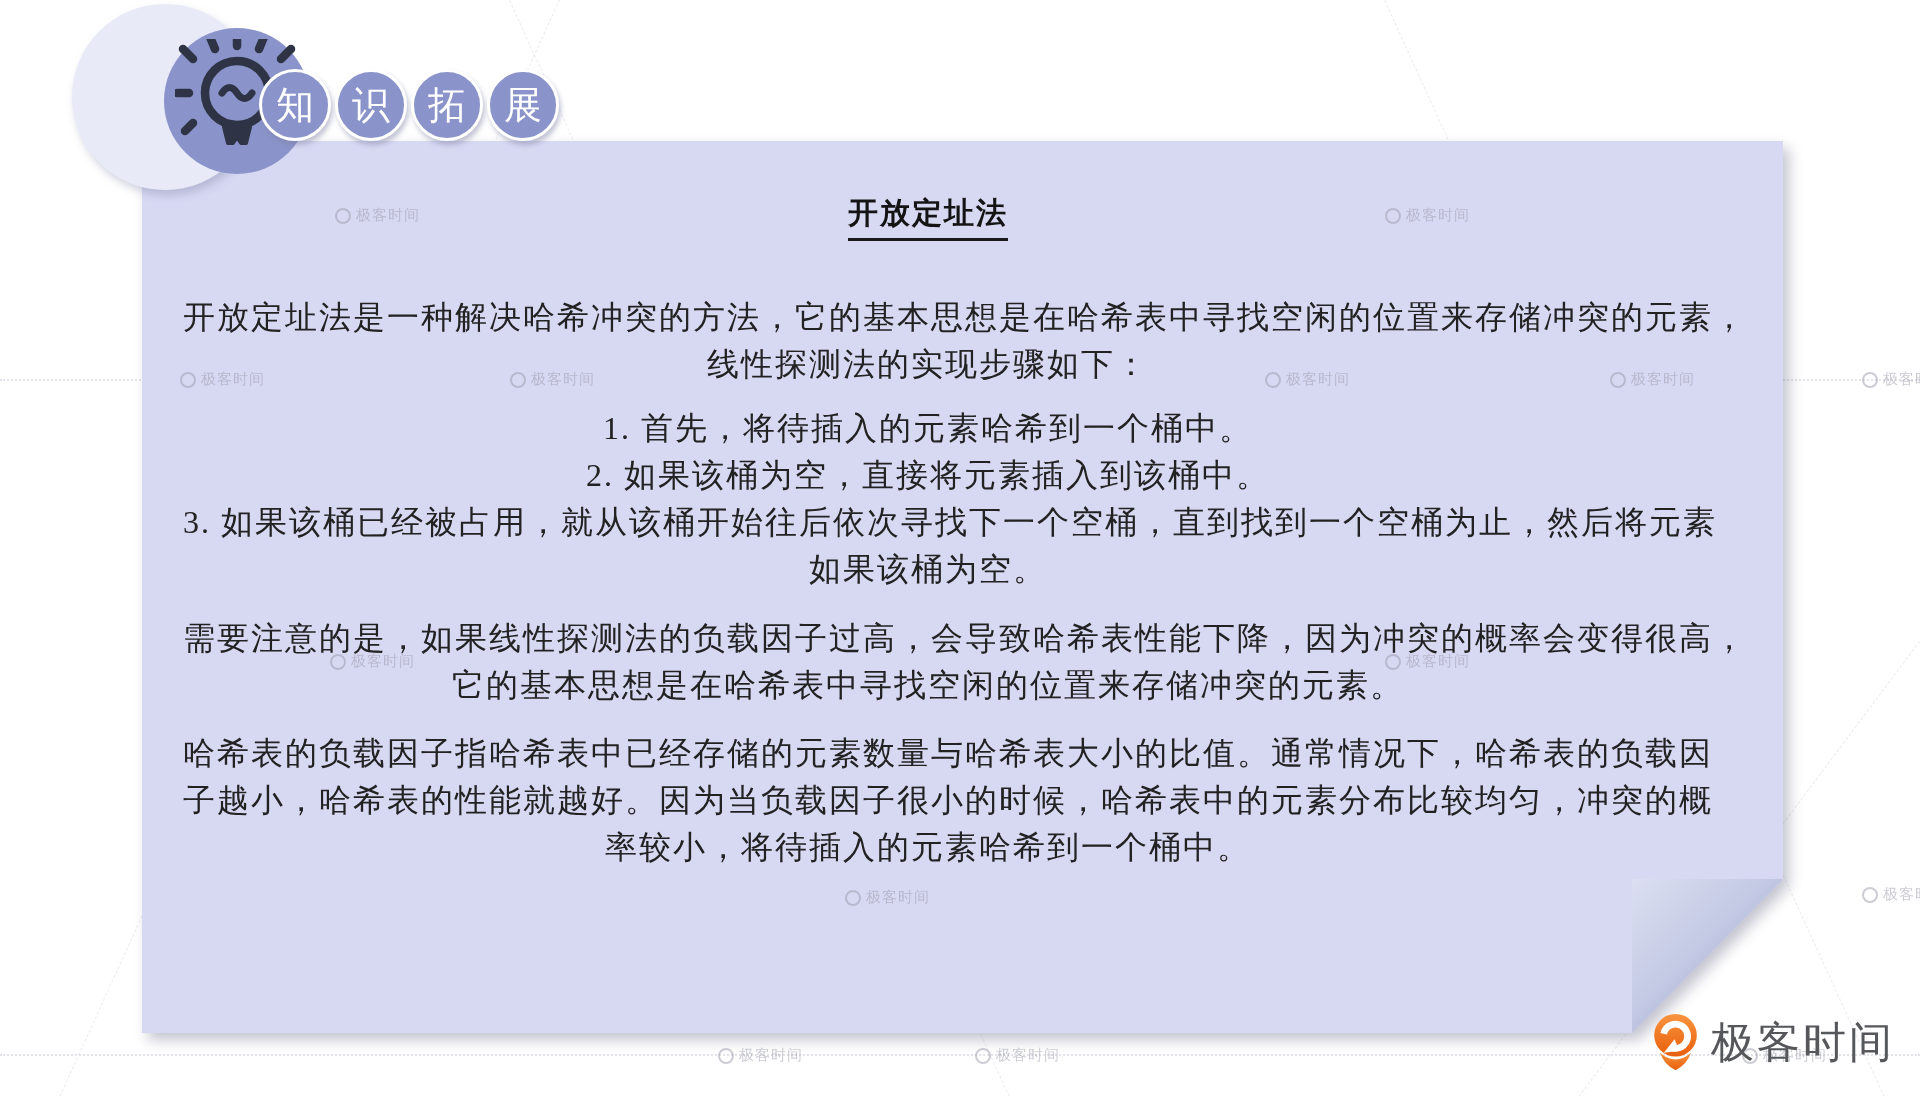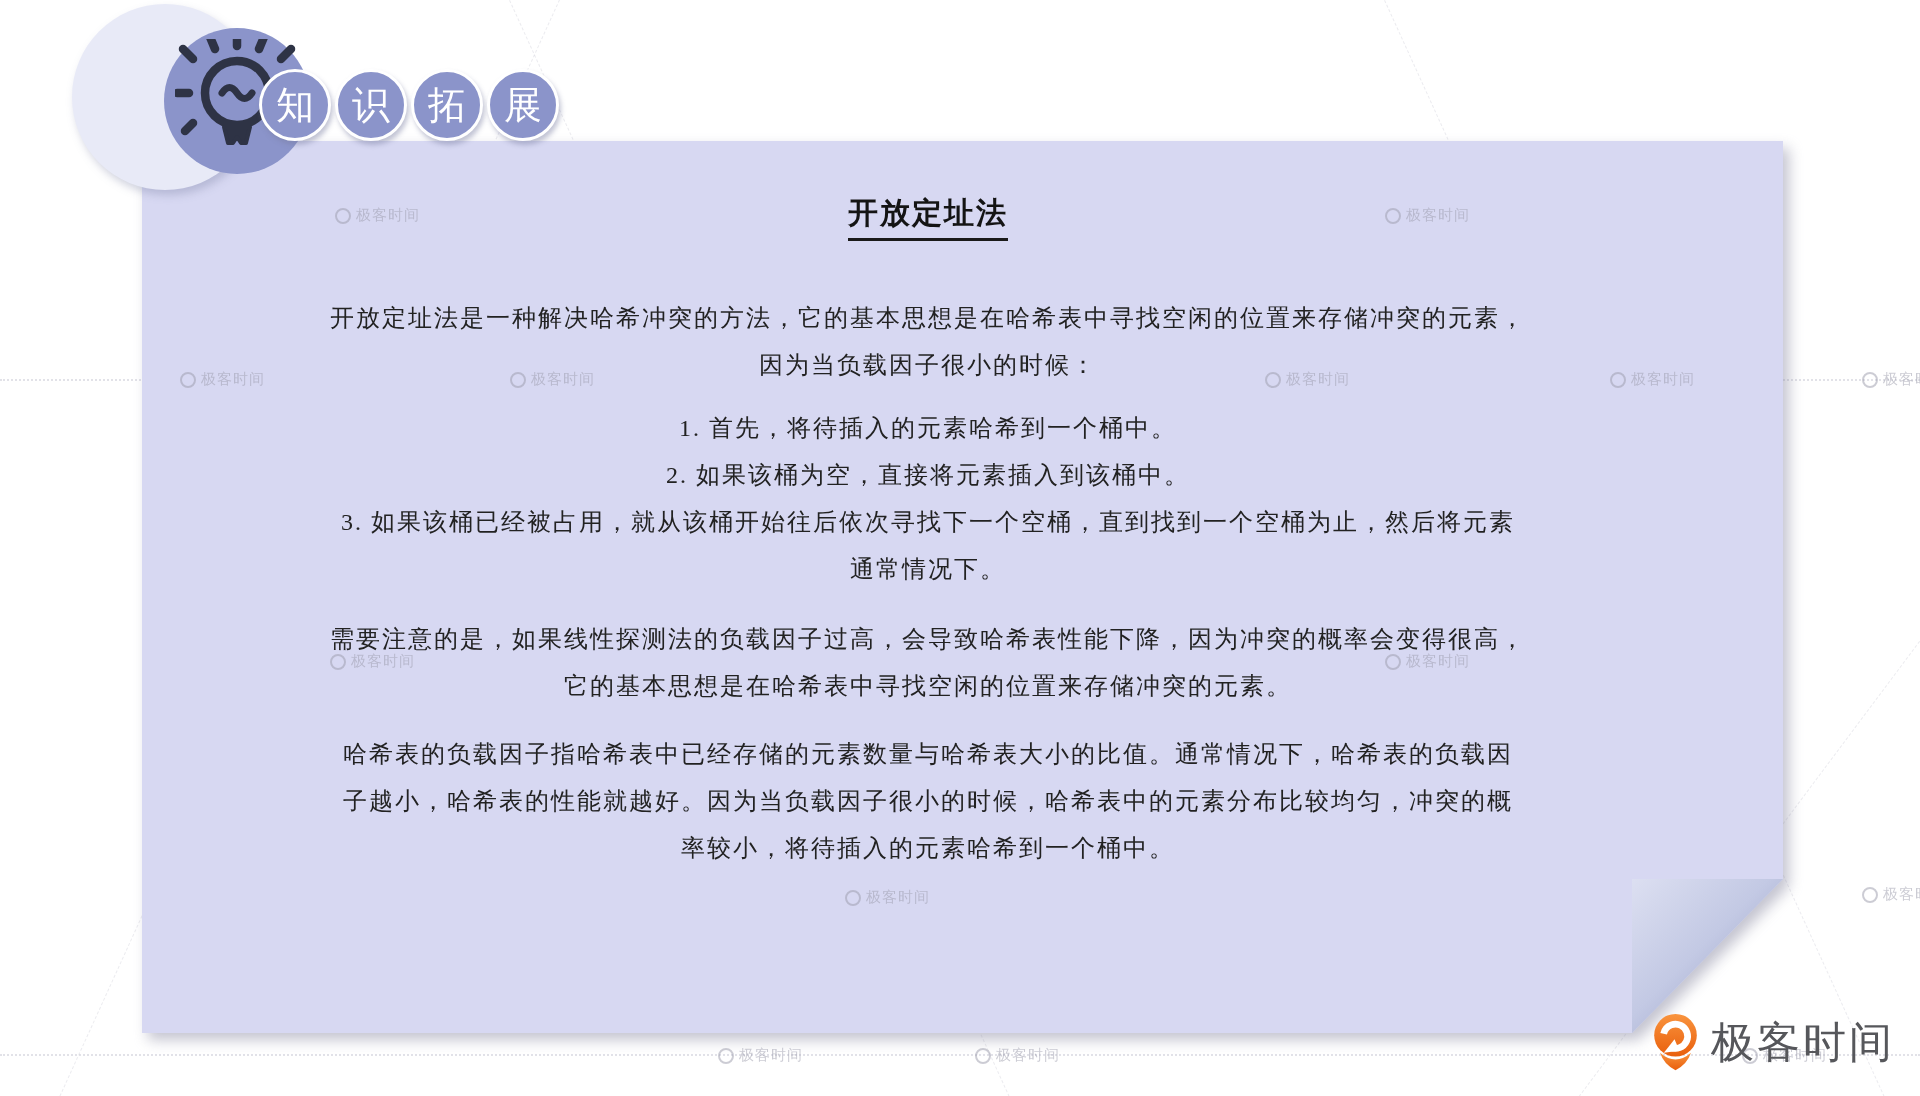--- a/index.html
+++ b/index.html
@@ -22,21 +22,21 @@
       filter:drop-shadow(6px 7px 7px rgba(125,125,150,.45));z-index:1;}
   .panel{position:absolute;inset:0;background:#d7d8f2;
       clip-path:polygon(0 0,100% 0,100% 738px,1490px 100%,0 100%);}
   .fold{position:absolute;left:1490px;top:738px;width:151px;height:154px;
       clip-path:polygon(0 0,100% 0,0 100%);
       background:linear-gradient(135deg,#dcdff1 0%,#c3c9e4 45%,#99a1c6 85%,#8b93bb 100%);}
   .panel-content{position:absolute;left:183px;top:127px;width:1490px;color:#222;z-index:2;text-align:center;}
   .doc-title{margin:66px 0 0 0;font-size:30px;font-weight:bold;color:#141414;letter-spacing:2px;}
   .doc-title span{display:inline-block;border-bottom:3px solid #1a1a1a;padding-bottom:4px;}
   .para{margin:0;}
-  .para .ln{height:47px;line-height:47px;font-size:24px;letter-spacing:2px;white-space:nowrap;}
+  .para .ln{height:47px;line-height:47px;font-size:32px;letter-spacing:2px;white-space:nowrap;}
   .p1{margin-top:53px;} .steps{margin-top:17px;font-family:Liberation Serif, serif;} .p2{margin-top:22px;} .p3{margin-top:21px;}
 
   
   .deco{position:absolute;left:0;top:0;z-index:3;}
   .big-ring{position:absolute;left:72px;top:4px;width:186px;height:186px;border-radius:50%;
       background:#e8eaf7;box-shadow:3px 5px 8px rgba(120,125,160,.35);}
   .big-inner{position:absolute;left:92px;top:24px;width:146px;height:146px;border-radius:50%;
       background:#8b94ca;display:flex;align-items:center;justify-content:center;}
   .badges{position:absolute;left:259px;top:69px;display:flex;z-index:3;}
   .badge{width:66px;height:66px;border-radius:50%;background:#8b94ca;border:3px solid #ffffff;
@@ -61,28 +61,28 @@
 <div class="panel-wrap">
   <div class="panel"></div>
   <div class="fold"></div>
 </div>
 
 <div class="panel-content">
   <h1 class="doc-title"><span>开放定址法</span></h1>
 
   <div class="para p1">
     <div class="ln">开放定址法是一种解决哈希冲突的方法，它的基本思想是在哈希表中寻找空闲的位置来存储冲突的元素，</div>
-    <div class="ln">因为当负载因子很小的时候：</div>
+    <div class="ln">线性探测法的实现步骤如下：</div>
   </div>
 
   <div class="para steps">
     <div class="ln">1. 首先，将待插入的元素哈希到一个桶中。</div>
     <div class="ln">2. 如果该桶为空，直接将元素插入到该桶中。</div>
     <div class="ln">3. 如果该桶已经被占用，就从该桶开始往后依次寻找下一个空桶，直到找到一个空桶为止，然后将元素</div>
-    <div class="ln">通常情况下。</div>
+    <div class="ln">如果该桶为空。</div>
   </div>
 
   <div class="para p2">
     <div class="ln">需要注意的是，如果线性探测法的负载因子过高，会导致哈希表性能下降，因为冲突的概率会变得很高，</div>
     <div class="ln">它的基本思想是在哈希表中寻找空闲的位置来存储冲突的元素。</div>
   </div>
 
   <div class="para p3">
     <div class="ln">哈希表的负载因子指哈希表中已经存储的元素数量与哈希表大小的比值。通常情况下，哈希表的负载因</div>
     <div class="ln">子越小，哈希表的性能就越好。因为当负载因子很小的时候，哈希表中的元素分布比较均匀，冲突的概</div>

